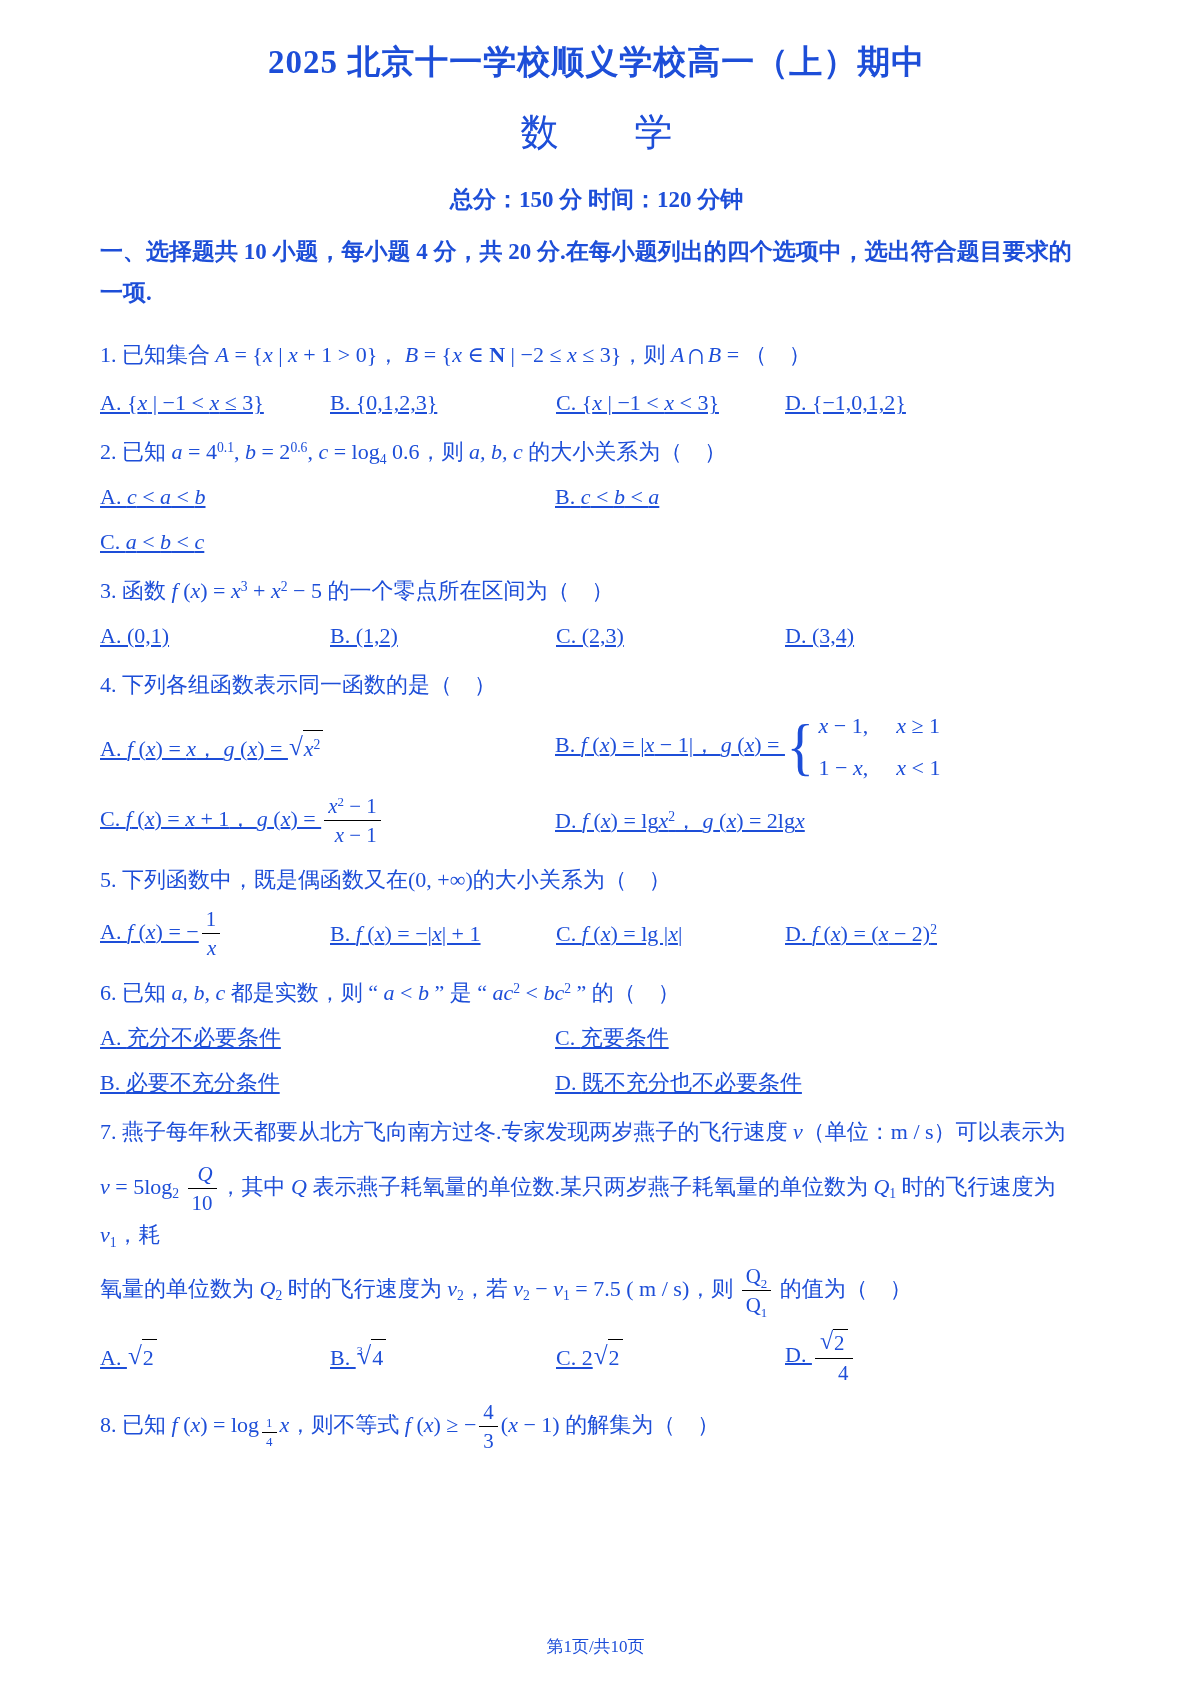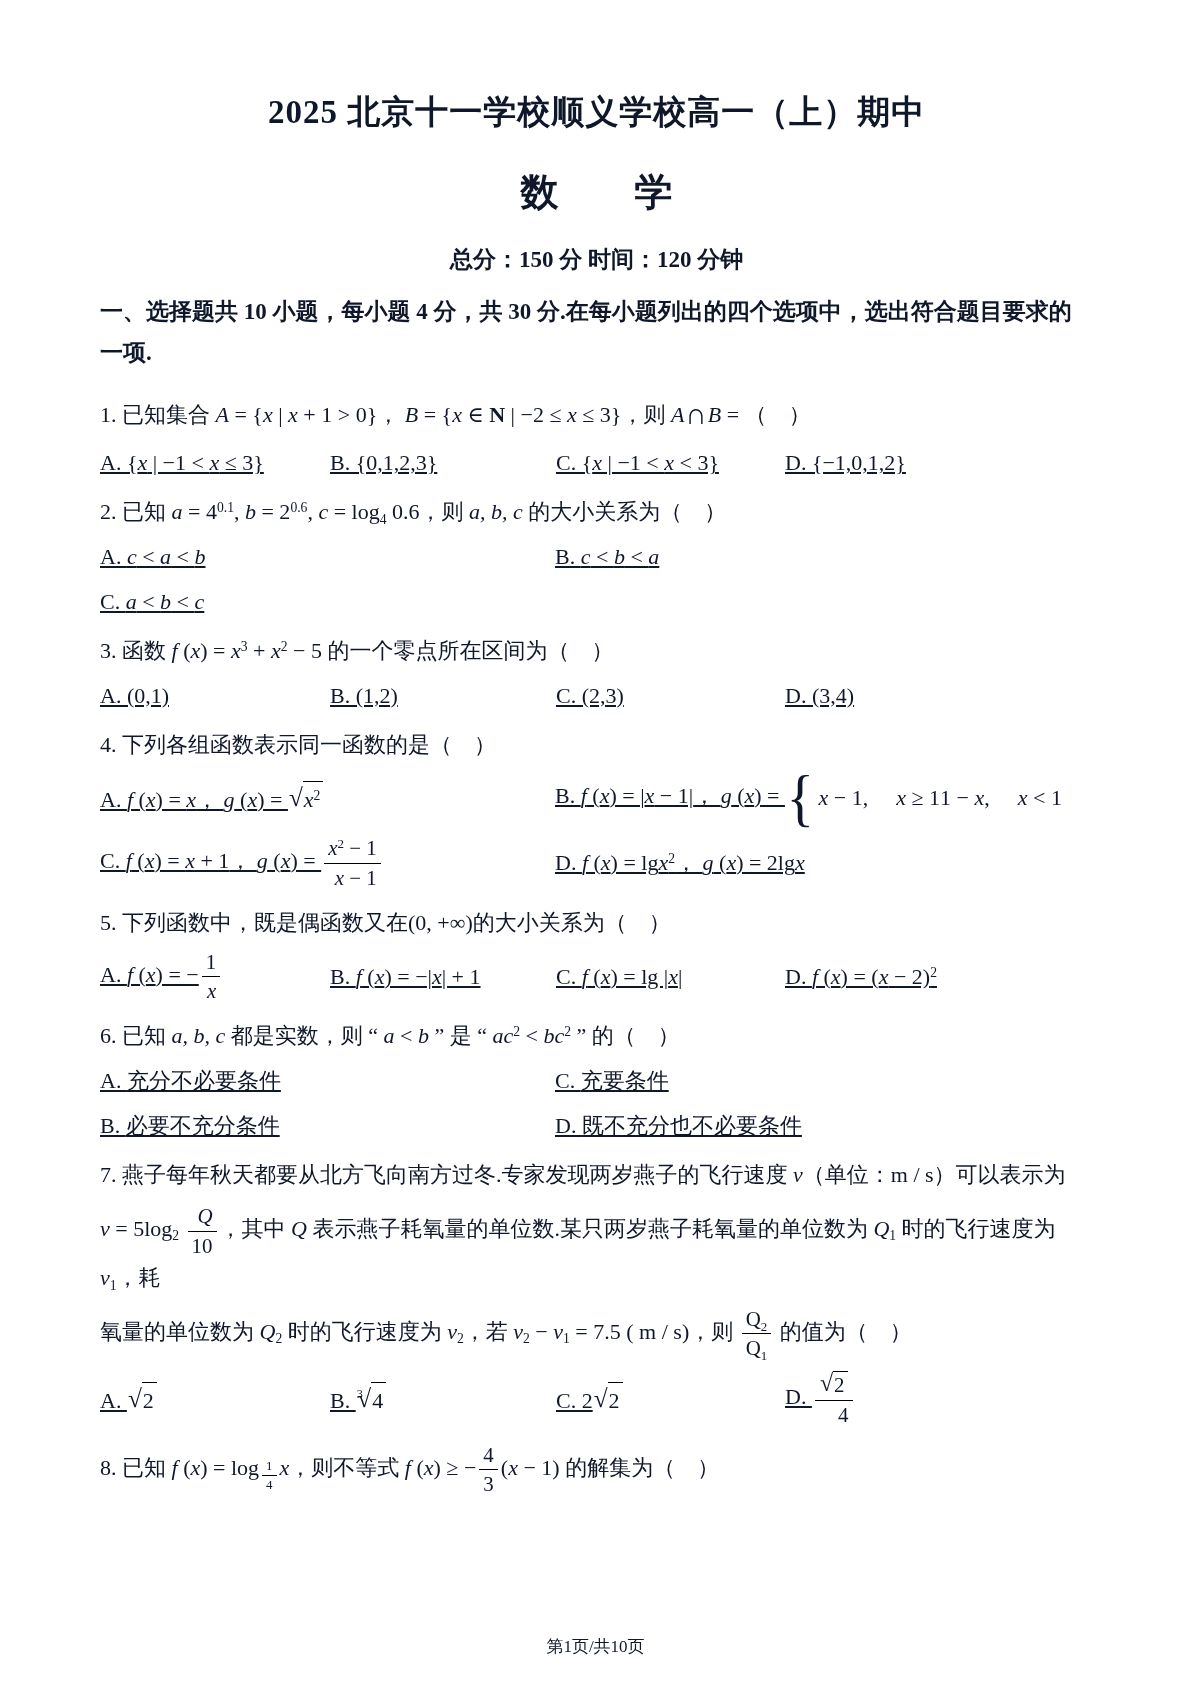--- a/index.html
+++ b/index.html
@@ -1,22 +1,22 @@
 <!DOCTYPE html>
 <html><head>
 <meta charset="utf-8">
 <style>
   html,body{margin:0;padding:0;background:#ffffff;}
   .page{
     width:1191px;height:1684px;box-sizing:border-box;position:relative;overflow:hidden;
-    padding:90px 98px 0 100px;background:#fff;color:#0f172a;
+    padding:40px 98px 0 100px;background:#fff;color:#1d4ed8;
     font-family:"Liberation Serif","DejaVu Serif",serif;font-size:22px;
   }
   .title{font-size:33px;font-weight:bold;text-align:center;letter-spacing:1px;}
-  .subject{font-size:38px;font-weight:bold;text-align:center;margin-top:32px;}
+  .subject{font-size:38px;font-weight:normal;text-align:center;margin-top:22px;}
   .meta{font-size:23px;font-weight:bold;text-align:center;margin-top:26px;}
   .section{font-size:23px;font-weight:bold;line-height:1.8;margin-top:16px;}
   .q{margin-top:13px;}
   .stem{line-height:1.7;margin-top:10px;}
   .opts{margin-top:8px;align-items:center;row-gap:10px;}
   .opts4{display:grid;grid-template-columns:230px 226px 229px 1fr;}
   .opts2{display:grid;grid-template-columns:455px 1fr;}
   .opt{white-space:nowrap;line-height:1.6;text-decoration:underline;}
   .r{font-style:normal;}
   .m{font-style:italic;}
@@ -29,33 +29,33 @@
   .frac{display:inline-flex;flex-direction:column;text-align:right;vertical-align:middle;
         margin:0 3px;line-height:1.25;font-size:0.95em;}
   .fnum{border-bottom:1.5px solid #000;padding:0 4px 1px 4px;}
   .fden{padding:1px 4px 0 4px;}
   .sqrt{display:inline-block;white-space:nowrap;margin:0 1px;}
   .rsign{display:inline-block;font-size:1.15em;transform:translateY(-1px);}
   .ridx{display:inline-block;font-size:0.55em;vertical-align:0.8em;margin-right:-0.45em;}
   .rbody{display:inline-block;border-top:1.5px solid #000;padding:0 3px 0 1px;}
   .cases{display:inline-flex;align-items:center;vertical-align:middle;}
   .cbrace{font-size:2.9em;font-weight:normal;line-height:0.85;transform:scaleX(0.9);}
-  .crows{display:inline-flex;flex-direction:row;row-gap:12px;margin-left:3px;line-height:1.35;}
+  .crows{display:inline-flex;flex-direction:column;row-gap:12px;margin-left:3px;line-height:1.35;}
   .crow{display:grid;grid-template-columns:max-content max-content;column-gap:28px;}
   .footer{position:absolute;left:0;right:0;bottom:26px;text-align:center;font-size:17px;}
 </style>
 </head>
 <body>
 
 <div class="page">
 
   <div class="title">2025 北京十一学校顺义学校高一（上）期中</div>
   <div class="subject">数　　学</div>
   <div class="meta">总分：150 分  时间：120 分钟</div>
-  <div class="section">一、选择题共 10 小题，每小题 4 分，共 30 分.在每小题列出的四个选项中，选出符合题目要求的一项.</div>
+  <div class="section">一、选择题共 10 小题，每小题 4 分，共 20 分.在每小题列出的四个选项中，选出符合题目要求的一项.</div>
 
   <div class="q">
     <div class="stem"><span class="c">1. 已知集合 </span><span class="m">A</span><span class="r"> = {</span><span class="m">x</span><span class="r"> | </span><span class="m">x</span><span class="r"> + 1 &gt; 0}</span><span class="c">， </span><span class="m">B</span><span class="r"> = {</span><span class="m">x</span><span class="r"> ∈ </span><span class="b">N</span><span class="r"> | −2 ≤ </span><span class="m">x</span><span class="r"> ≤ 3}</span><span class="c">，则 </span><span class="m">A</span><span class="cap">∩</span><span class="m">B</span><span class="r"> = </span><span class="c">（　）</span></div>
     <div class="opts opts4">
       <div class="opt"><span class="r">A. {</span><span class="m">x</span><span class="r"> | −1 &lt; </span><span class="m">x</span><span class="r"> ≤ 3}</span></div>
       <div class="opt"><span class="r">B. {0,1,2,3}</span></div>
       <div class="opt"><span class="r">C. {</span><span class="m">x</span><span class="r"> | −1 &lt; </span><span class="m">x</span><span class="r"> &lt; 3}</span></div>
       <div class="opt"><span class="r">D. {−1,0,1,2}</span></div>
     </div>
   </div>

